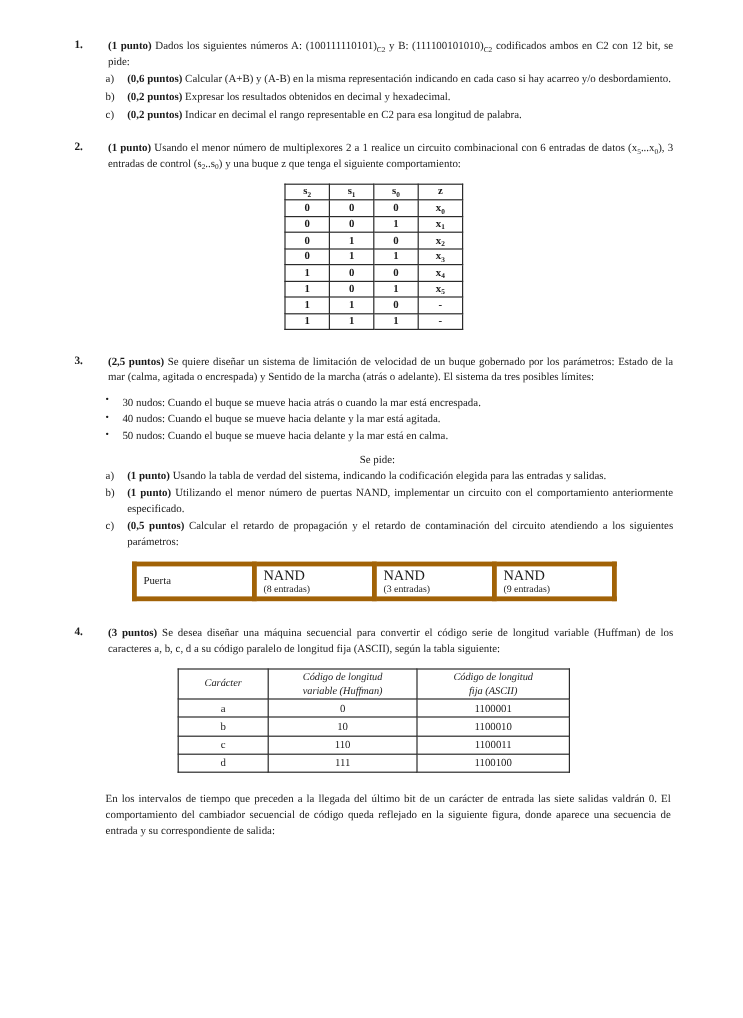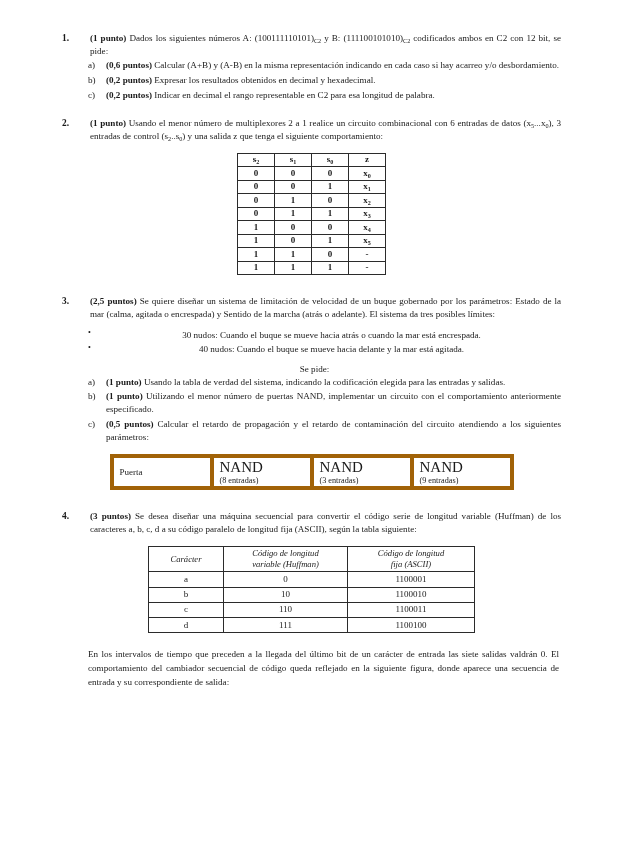--- a/index.html
+++ b/index.html
@@ -59,21 +59,20 @@
   .bullets {
     margin: 7px 0 0 0;
     padding: 0;
     list-style: none;
   }
   .bullets li {
     position: relative;
     padding-left: 40px;
     font-size: 9.1px;
     line-height: 1.55;
-    text-align: center;
   }
   .bullets li::before {
     content: "\2022";
     position: absolute;
     left: 26px;
     top: -0.5px;
     font-size: 8px;
   }
   .se-pide {
     font-size: 9.1px;
@@ -117,21 +116,21 @@
   table.nand td {
     border: 4px solid #a16207;
     text-align: left;
     vertical-align: middle;
     padding: 1px 6px;
     line-height: 1.15;
     font-size: 9px;
   }
   table.nand td.first { width: 84px; }
   table.nand td.col { width: 84px; }
-  .nand-top { display: block; font-size: 15px; }
+  .nand-top { display: block; font-size: 12px; }
   .nand-bot { display: block; font-size: 8.2px; }
 
   table.huff {
     margin: 10px 0 0 0;
   }
   table.huff td {
     border: 1px solid #2b2b2b;
     text-align: center;
     vertical-align: middle;
     padding: 1.5px 4px;
@@ -195,21 +194,21 @@
       <span>Indicar en decimal el rango representable en C2 para esa longitud de palabra.</span>
     </div>
   </div>
 
   <div class="spacer-md"></div>
 
   <div class="q">
     <div class="q-num">2.</div>
     <div class="q-body">
       <span class="b">(1 punto)</span>
-      <span>Usando el menor número de multiplexores 2 a 1 realice un circuito combinacional con 6 entradas de datos (x</span><sub>5</sub><span>...x</span><sub>0</sub><span>), 3 entradas de control (s</span><sub>2</sub><span>..s</span><sub>0</sub><span>) y una salida z que tenga el siguiente comportamiento:</span>
+      <span>Usando el menor número de multiplexores 2 a 1 realice un circuito combinacional con 6 entradas de datos (x</span><sub>5</sub><span>...x</span><sub>0</sub><span>), 3 entradas de control (s</span><sub>2</sub><span>..s</span><sub>0</sub><span>) y una buque z que tenga el siguiente comportamiento:</span>
     </div>
   </div>
 
   <div class="tbl-wrap">
     <table class="mux">
       <tbody id="mux-body">
           <tr>
             <th>s<sub>2</sub></th>
             <th>s<sub>1</sub></th>
             <th>s<sub>0</sub></th>
@@ -273,20 +272,21 @@
     <div class="q-num">3.</div>
     <div class="q-body">
       <span class="b">(2,5 puntos)</span>
       <span>Se quiere diseñar un sistema de limitación de velocidad de un buque gobernado por los parámetros: Estado de la mar (calma, agitada o encrespada) y Sentido de la marcha (atrás o adelante). El sistema da tres posibles límites:</span>
     </div>
   </div>
 
   <ul class="bullets">
     <li>30 nudos: Cuando el buque se mueve hacia atrás o cuando la mar está encrespada.</li>
     <li>40 nudos: Cuando el buque se mueve hacia delante y la mar está agitada.</li>
+    <li>50 nudos: Cuando el buque se mueve hacia delante y la mar está en calma.</li>
   </ul>
 
   <div class="se-pide">Se pide:</div>
 
   <div class="sub">
     <div class="sub-lbl">a)</div>
     <div class="sub-body">
       <span class="b">(1 punto)</span>
       <span>Usando la tabla de verdad del sistema, indicando la codificación elegida para las entradas y salidas.</span>
     </div>

